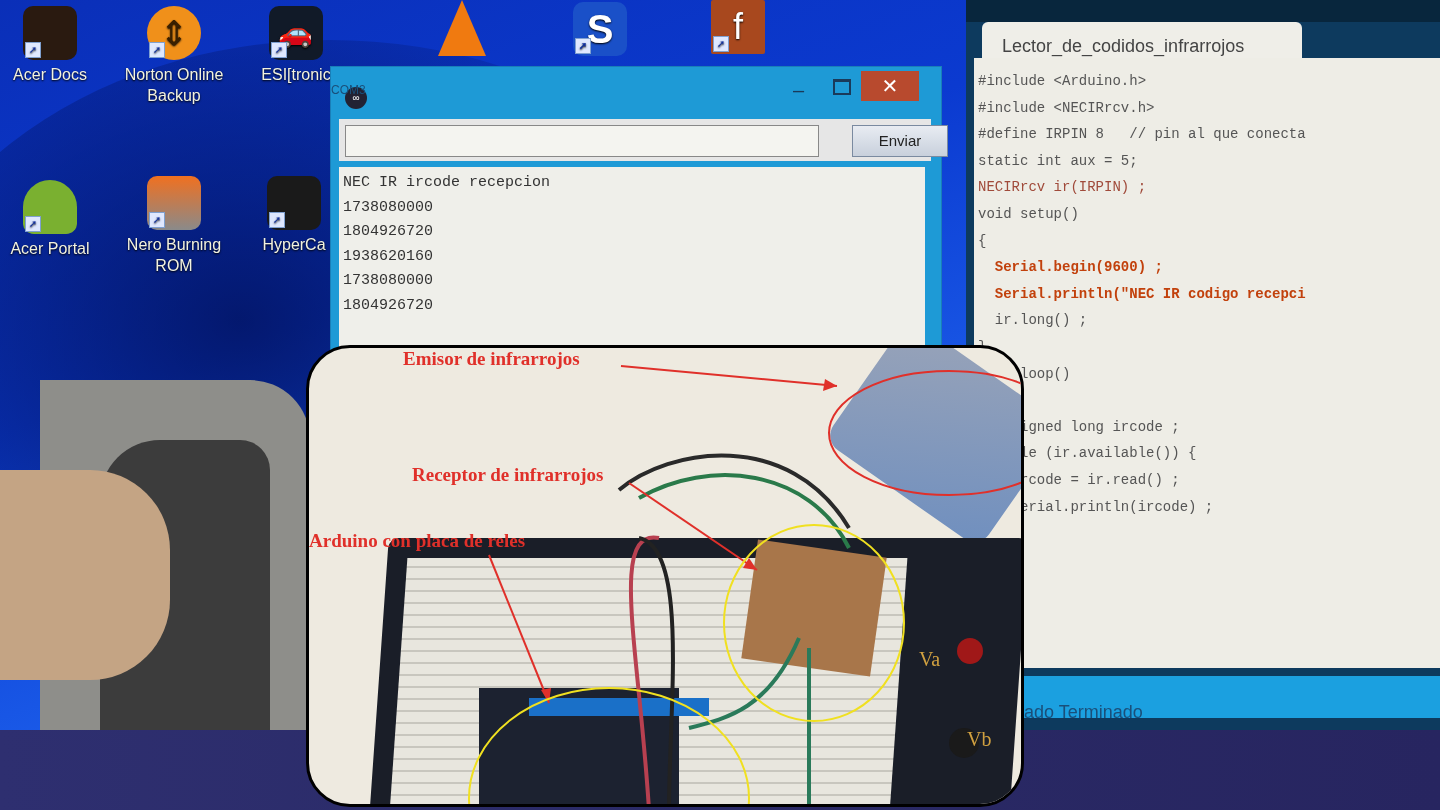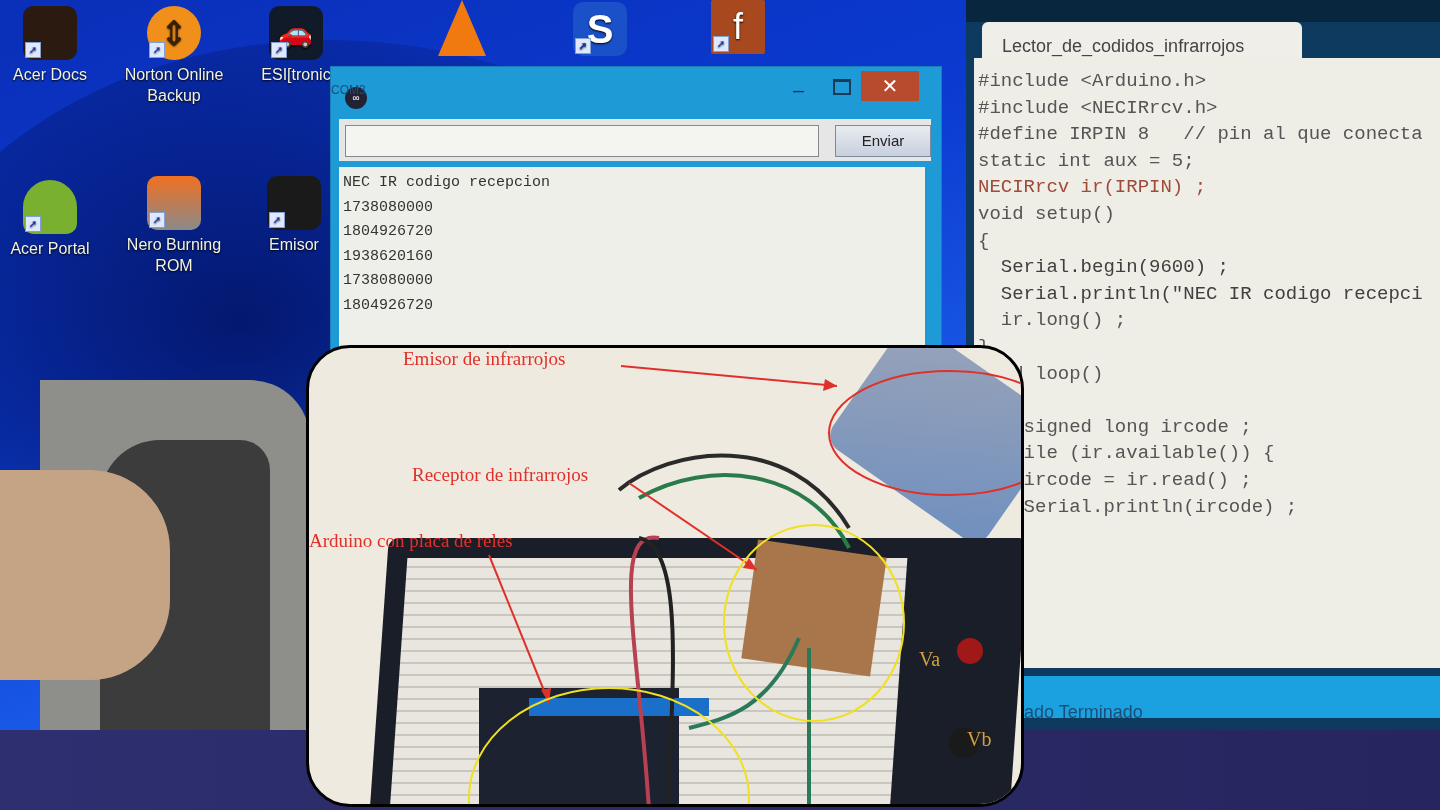--- a/index.html
+++ b/index.html
@@ -13,44 +13,44 @@
   
   .serial { position:absolute; left:330px; top:66px; width:610px; height:290px; background:#1e9ad6; border:1px solid #1a7fb8; }
   .serial .titlebar { height:50px; position:relative; }
   .serial .logo { position:absolute; left:14px; top:20px; width:22px; height:22px; border-radius:50%; background:#223; color:#fff; font-size:10px; text-align:center; line-height:22px; }
   .serial .title { position:absolute; left:0; right:0; top:16px; text-align:left; color:#1a4f7a; font-size:12px; }
   .serial .min { position:absolute; left:462px; top:12px; color:#1a3a5a; font-size:20px; }
   .serial .max { position:absolute; left:502px; top:12px; width:14px; height:11px; border:2px solid #1a3a5a; border-top-width:3px; }
   .serial .close { position:absolute; left:530px; top:4px; width:58px; height:30px; background:#b84a2e; color:#fff; font-size:20px; text-align:center; line-height:30px; }
   .serial .inputrow { position:absolute; left:8px; top:52px; width:592px; height:42px; background:#e6e6e6; }
   .serial .input { position:absolute; left:6px; top:6px; width:472px; height:30px; background:#f4f4f0; border:1px solid #888; }
-  .serial .send { position:absolute; left:496px; top:6px; width:94px; height:30px; background:linear-gradient(#e8ecf2,#c8d0dc); border:1px solid #7a8aa0; color:#222; font-size:15px; text-align:center; line-height:30px; }
+  .serial .send { position:absolute; left:513px; top:6px; width:94px; height:30px; background:linear-gradient(#e8ecf2,#c8d0dc); border:1px solid #7a8aa0; color:#222; font-size:15px; text-align:center; line-height:30px; }
   .serial .output { position:absolute; left:8px; top:100px; width:586px; height:190px; background:#efefea; font-family:"Liberation Mono", monospace; font-size:15px; color:#333; padding:4px 4px; box-sizing:border-box; }
   .serial .output div { height:24.5px; line-height:24.5px; }
   
   .ide { position:absolute; left:966px; top:0; width:474px; height:730px; background:#0d3a5e; }
   .ide .toolbar { position:absolute; left:0; top:0; width:474px; height:22px; background:#08263d; }
   .ide .tab { position:absolute; left:16px; top:22px; width:320px; height:40px; background:#efeee8; border-radius:6px 6px 0 0; color:#444; font-size:18px; line-height:48px; padding-left:20px; box-sizing:border-box; }
-  .ide .editor { position:absolute; left:8px; top:58px; width:466px; height:600px; background:#eeede6; font-family:"Liberation Mono", monospace; font-size:19px; color:#555; padding-top:10px; }
+  .ide .editor { position:absolute; left:8px; top:58px; width:466px; height:600px; background:#eeede6; font-family:"Liberation Mono", monospace; font-size:14px; color:#555; padding-top:10px; }
   .ide .editor .ln { height:26.6px; line-height:26.6px; white-space:pre; padding-left:4px; }
-  .kw { color:#404040; font-weight:normal; }
+  .kw { color:#c2410c; font-weight:bold; }
   .ty { color:#a04a3a; }
   .ide .status { position:absolute; left:0; top:676px; width:474px; height:42px; background:#1ba0e0; color:#1a4f7a; font-size:18px; line-height:72px; padding-left:58px; box-sizing:border-box; }
   .remote-grey { position:absolute; left:40px; top:380px; width:270px; height:350px; border-radius:0 60px 0 0; background:#8e8e8a; }
   .remote-dark { position:absolute; left:100px; top:440px; width:170px; height:290px; border-radius:60px 30px 0 0; background:#3c3c3c; }
   .finger { position:absolute; left:0; top:470px; width:170px; height:210px; border-radius:0 80px 80px 0; background:#c4a484; }
   
   .photo { position:absolute; left:306px; top:345px; width:718px; height:462px; border:3px solid #000; border-radius:44px; background:#eeeae0; overflow:hidden; box-sizing:border-box; }
   .breadboard { position:absolute; left:70px; top:190px; width:640px; height:280px; background:#1a1e28; transform:skewX(-4deg); border-radius:10px; }
   .bb-white { position:absolute; left:20px; top:20px; width:500px; height:260px; background:repeating-linear-gradient(0deg,#e8e6de 0 10px,#c8c6be 10px 12px); }
   .ir-board { position:absolute; left:440px; top:200px; width:130px; height:120px; background:#a8764a; transform:rotate(8deg); }
   .relay-board { position:absolute; left:170px; top:340px; width:200px; height:130px; background:#1c2230; }
   .relay-header { position:absolute; left:220px; top:350px; width:180px; height:18px; background:#1a70c8; }
   .remote-img { position:absolute; left:540px; top:10px; width:190px; height:150px; background:linear-gradient(150deg,#9aa4b8,#6f8fbf); transform:rotate(35deg); border-radius:18px; }
-  .label { position:absolute; color:#e0302a; font-family:"Liberation Serif", serif; font-weight:normal; font-size:19px; white-space:nowrap; }
+  .label { position:absolute; color:#e0302a; font-family:"Liberation Serif", serif; font-weight:bold; font-size:19px; white-space:nowrap; }
   svg.ann { position:absolute; left:0; top:0; }
 </style>
 </head>
 <body>
 
 <div class="desktop">
   <div class="swoosh"></div>
 
   <div class="desk-icon" style="left:0;top:6px;">
     <div class="ico" style="background:#2a1a10;">
@@ -85,21 +85,21 @@
   <div class="desk-icon" style="left:124px;top:176px;">
     <div class="ico" style="background:linear-gradient(#f07020,#8a8a8a);">
         <span class="shortcut">➚</span>
       </div>
     <span>Nero Burning ROM</span>
   </div>
   <div class="desk-icon" style="left:256px;top:176px;width:76px;overflow:hidden;">
     <div class="ico" style="background:#1a1a1a;">
         <span class="shortcut">➚</span>
       </div>
-    <span>Emisor</span>
+    <span>HyperCa</span>
   </div>
 </div>
 
 <div class="bottom-band"></div>
 
 <div class="ide">
   <div class="toolbar"></div>
   <div class="tab">Lector_de_codidos_infrarrojos</div>
   <div class="editor">
     <div class="ln">#include &lt;Arduino.h&gt;</div>
@@ -129,21 +129,21 @@
     <div class="title">COM3</div>
     <div class="min">–</div>
     <div class="max"></div>
     <div class="close">✕</div>
   </div>
   <div class="inputrow">
     <div class="input"></div>
     <div class="send">Enviar</div>
   </div>
   <div class="output">
-    <div>NEC IR codigo recepcion</div>
+    <div>NEC IR ircode recepcion</div>
     <div>1738080000</div>
     <div>1804926720</div>
     <div>1938620160</div>
     <div>1738080000</div>
     <div>1804926720</div>
   </div>
 </div>
 
 <div class="remote-grey"></div>
 <div class="remote-dark"></div>

